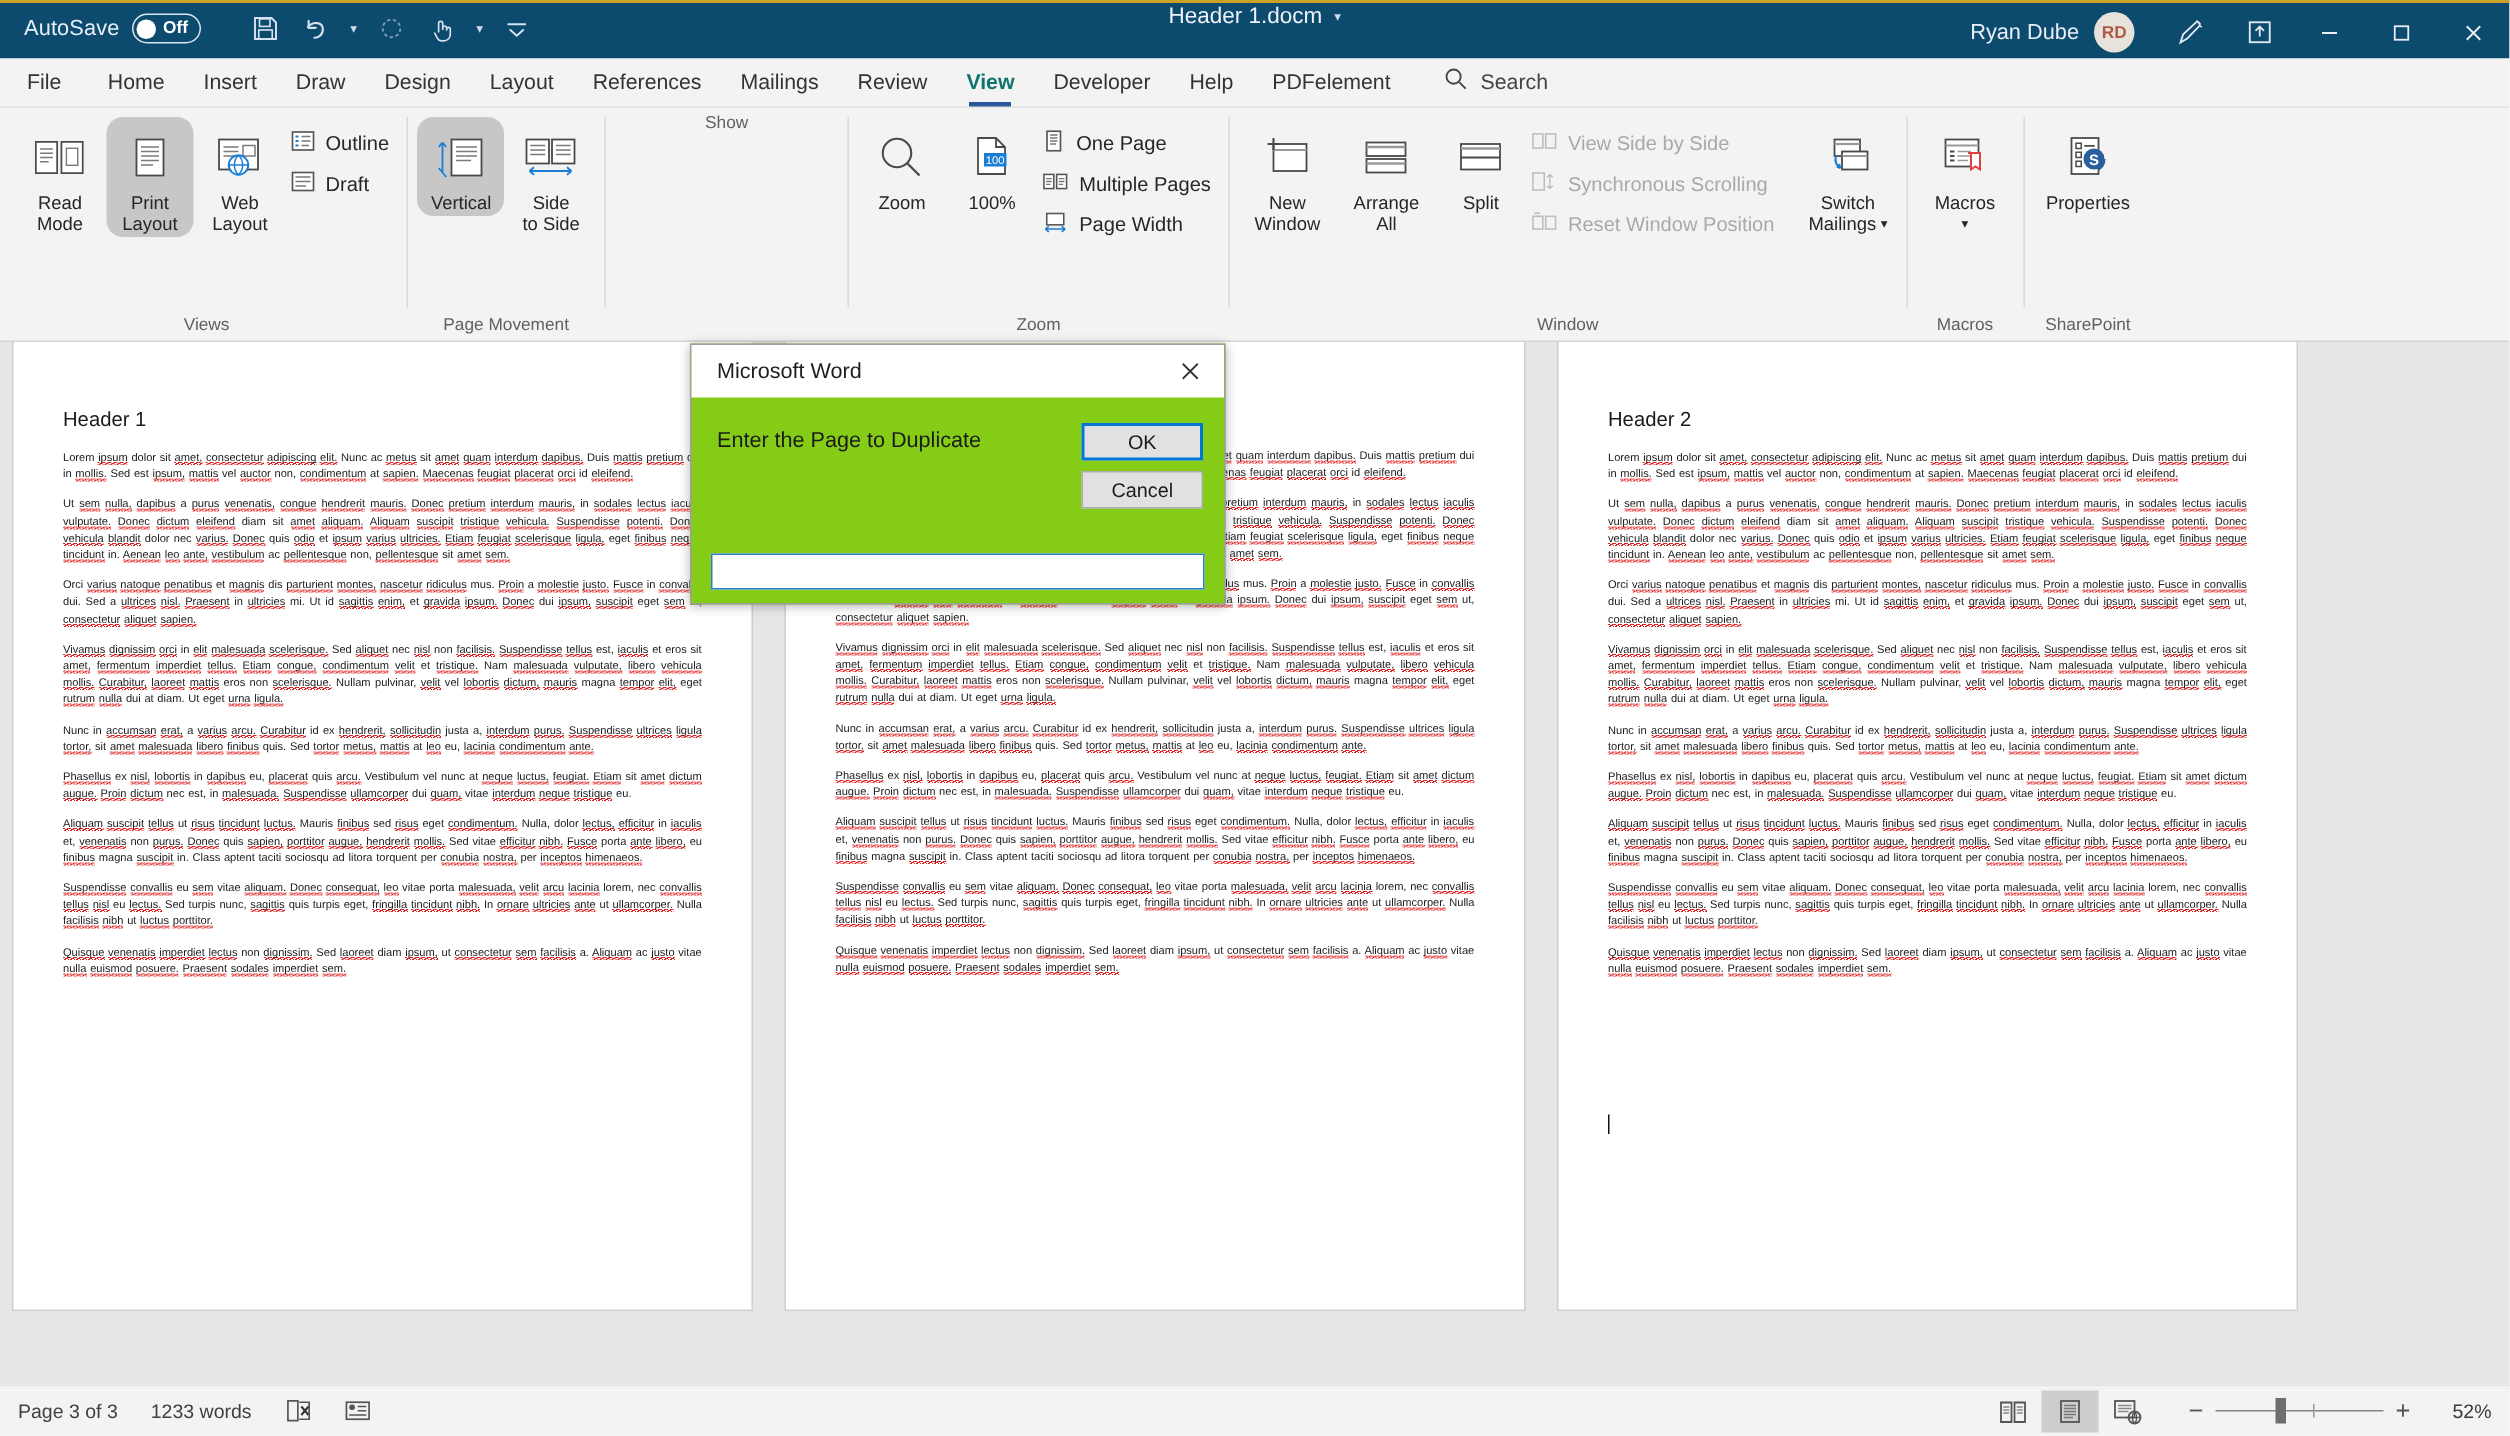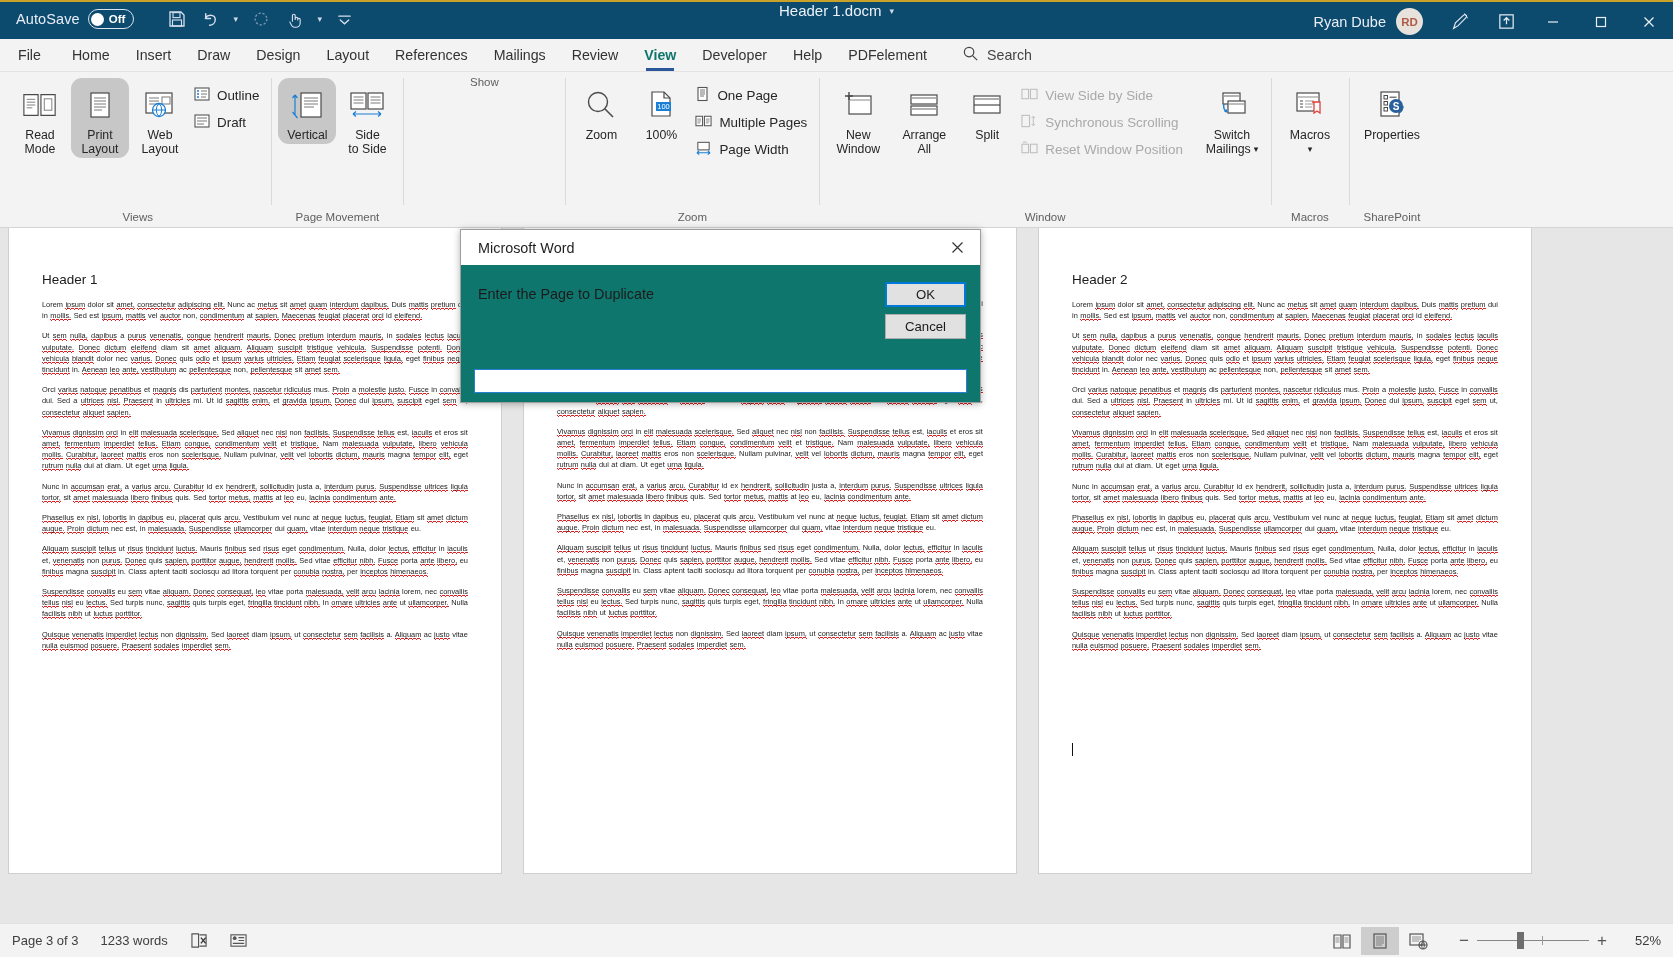--- a/index.html
+++ b/index.html
@@ -130,22 +130,22 @@
         background-image: repeating-linear-gradient(135deg,#e02020 0 1px,transparent 1px 2px);
         background-repeat: repeat-x; background-size: 4px 2.4px;
         background-position: 0 100%; padding-bottom: 1.3px; }
   .caret-mark {
     position: absolute; width: 1px; height: 13px; background: #111;
     left: 33px; top: 515px;
   }
 
   
   .dlg {
-    position: absolute; left: 460px; top: 229px; width: 521px; height: 174px;
-    background: #0f766e; border: 1px solid #9e9e9e;
+    position: absolute; left: 460px; top: 229px; width: 357px; height: 174px;
+    background: #84cc16; border: 1px solid #9e9e9e;
     box-shadow: 0 1px 7px rgba(0,0,0,.30); z-index: 50;
   }
   .dlg-title {
     height: 35px; background: #fff; display: flex; align-items: center;
     padding-left: 17px; position: relative;
   }
   .dlg-title span.t { font-size: 14.4px; color: #1f1f1f; }
   .dlg-close {
     position: absolute; right: 0; top: 0; width: 45px; height: 35px;
     display: flex; align-items: center; justify-content: center; color: #333; font-size: 16px;

